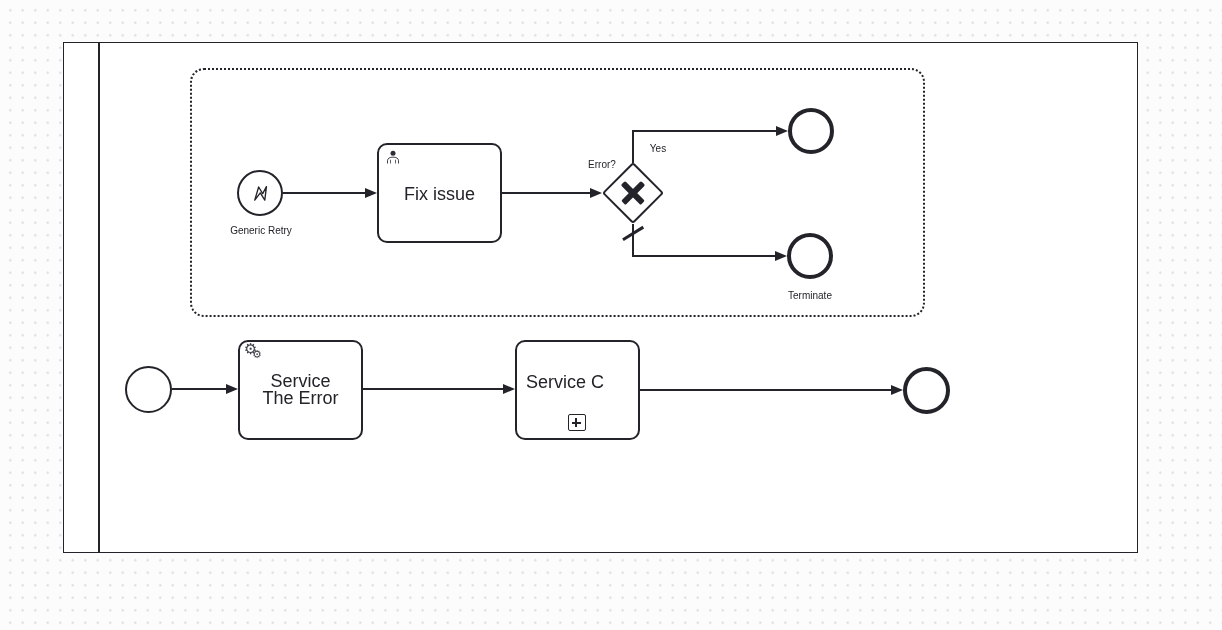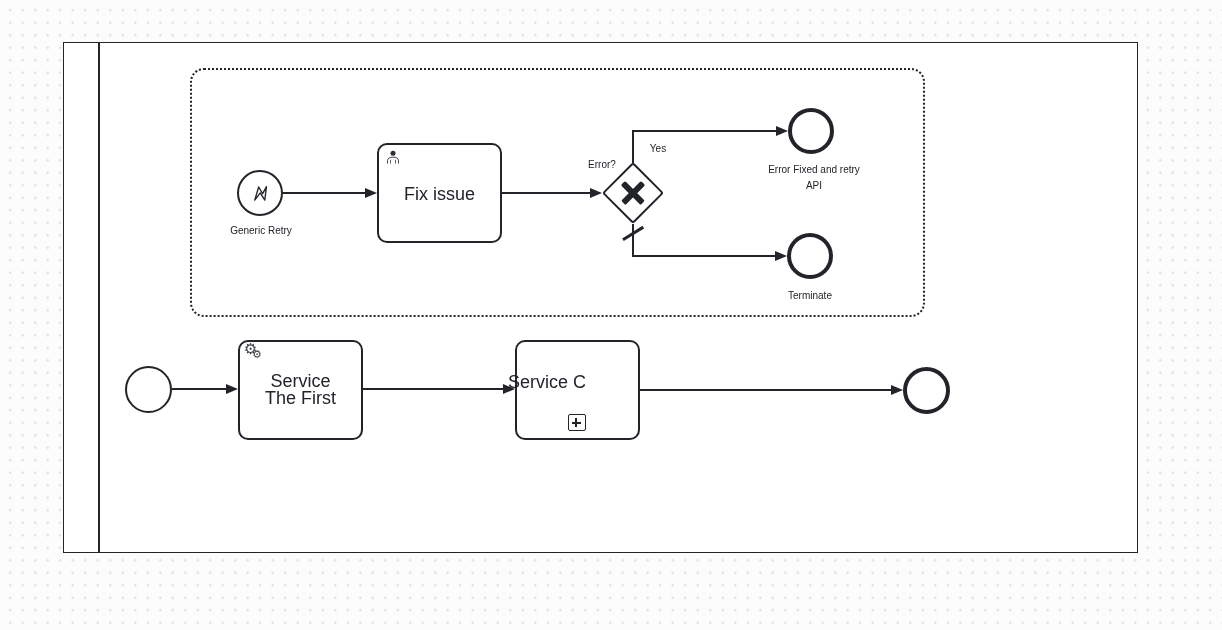--- a/index.html
+++ b/index.html
@@ -101,48 +101,47 @@
     <div class="x-bar a"></div>
     <div class="x-bar b"></div>
   </div>
 
   <div class="abs vline" style="left:632px;top:130px;height:33px;"></div>
   <div class="abs hline" style="left:632px;top:130px;width:144px;"></div>
   <div class="abs arrow" style="left:776px;top:126px;"></div>
   <div class="abs lbl" style="left:640px;top:141px;width:36px;">Yes</div>
 
   <div class="abs event end" style="left:788px;top:108px;width:46px;height:46px;"></div>
-  <div class="abs lbl" style="left:763px;top:162px;width:102px;">Error Fixed and retry API</div>
 
   <div class="abs vline" style="left:632px;top:224px;height:33px;"></div>
   <div class="abs hline" style="left:632px;top:255px;width:143px;"></div>
   <div class="abs arrow" style="left:775px;top:251px;"></div>
   <div class="abs slash"></div>
 
   <div class="abs event end" style="left:787px;top:233px;width:46px;height:46px;"></div>
   <div class="abs lbl" style="left:762px;top:288px;width:96px;">Terminate</div>
 
   <div class="abs event start" style="left:125px;top:366px;width:47px;height:47px;"></div>
 
   <div class="abs hline" style="left:172px;top:388px;width:54px;"></div>
   <div class="abs arrow" style="left:226px;top:384px;"></div>
 
   <div class="abs task" style="left:238px;top:340px;">
     <div class="abs gears-icon">
       <span class="g1">⚙</span>
         <span class="g2">⚙</span>
     </div>
   </div>
-  <div class="abs task-lbl" style="left:255px;top:373px;width:91px;">Service The First</div>
+  <div class="abs task-lbl" style="left:255px;top:373px;width:91px;">Service The Error</div>
 
   <div class="abs hline" style="left:363px;top:388px;width:140px;"></div>
   <div class="abs arrow" style="left:503px;top:384px;"></div>
 
   <div class="abs task" style="left:515px;top:340px;"></div>
-  <div class="abs task-lbl" style="left:497px;top:374px;width:100px;">Service C</div>
+  <div class="abs task-lbl" style="left:515px;top:374px;width:100px;">Service C</div>
   <div class="abs plus-box">
     <div class="plus-h"></div>
     <div class="plus-v"></div>
   </div>
 
   <div class="abs hline" style="left:640px;top:389px;width:251px;"></div>
   <div class="abs arrow" style="left:891px;top:385px;"></div>
 
   <div class="abs event end" style="left:903px;top:367px;width:47px;height:47px;"></div>
 

